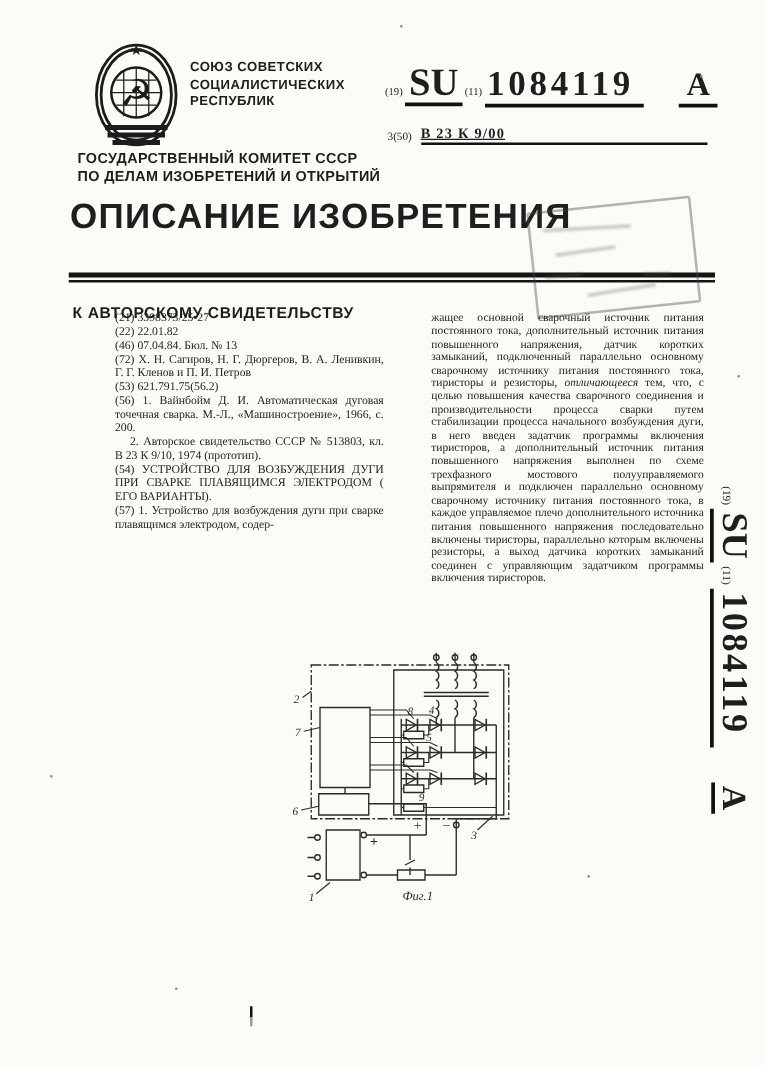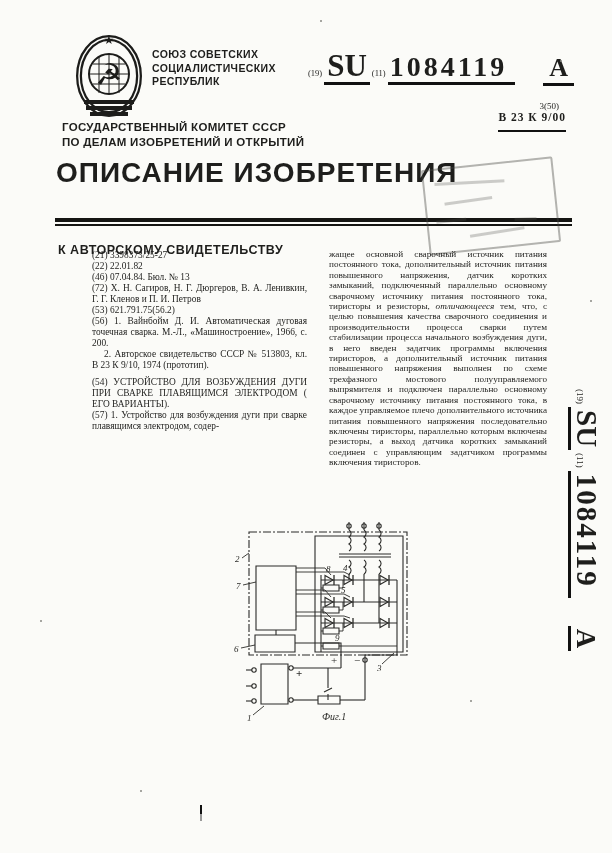--- a/index.html
+++ b/index.html
@@ -11,39 +11,39 @@
   
   .country{left:152px;top:48px;font-size:10.5px;font-weight:bold;line-height:13.5px;letter-spacing:.4px;}
   .committee{left:62px;top:120px;font-size:11.5px;font-weight:bold;line-height:14.5px;letter-spacing:.3px;}
   .pubrow{left:306px;top:50px;width:268px;display:flex;align-items:baseline;}
   .pubrow .tiny{font-size:8.5px;margin:0 2px;white-space:nowrap;}
   .pubrow .su{font-size:31px;font-weight:bold;line-height:1;border-bottom:3px solid #111;padding:0 3px 1px;}
   .pubrow .numwrap{display:flex;flex:1;align-items:baseline;}
   .pubrow .num{font-size:28px;font-weight:bold;line-height:1;letter-spacing:3px;border-bottom:3px solid #111;padding:0 8px 1px 2px;}
   .pubrow .sp{flex:1;}
   .pubrow .kind{font-size:26px;font-weight:bold;line-height:1;border-bottom:3px solid #111;padding:0 6px 2px;}
-  .classrow{left:310px;top:101px;width:256px;display:flex;align-items:flex-end;flex-direction:column;}
+  .classrow{left:310px;top:101px;width:256px;display:flex;align-items:center;}
   .classrow .pfx{font-size:9px;margin-right:7px;}
-  .classrow .val{font-size:11.5px;font-weight:bold;border-bottom:2px solid #111;flex:1;padding-bottom:7px;letter-spacing:1px;}
+  .classrow .val{font-size:11.5px;font-weight:bold;border-bottom:2px solid #111;flex:1;padding-bottom:1px;letter-spacing:1px;text-decoration:underline;}
   .title{left:56px;top:157px;font-size:28px;font-weight:bold;letter-spacing:1px;white-space:nowrap;}
   .subtitle{left:58px;top:199px;font-size:12.5px;font-weight:bold;letter-spacing:.5px;margin-top:44px;}
   .rule{left:55px;top:218px;width:517px;height:2px;border-top:4px solid #151513;border-bottom:2px solid #151513;}
 
   
   .stamp{left:425px;top:163px;width:128px;height:82px;border:2px solid rgba(70,70,66,.5);
          transform:rotate(-6deg);border-radius:2px;opacity:.8;}
   .stamp i{position:absolute;background:rgba(80,80,75,.35);filter:blur(.7px);}
 
   
   .col{text-align:justify;}
   .leftcol{left:60px;top:250px;width:247px;font-size:9.4px;line-height:11px;}
-  .rightcol{left:297px;top:249px;width:250px;font-size:9.2px;line-height:10.4px;}
+  .rightcol{left:313px;top:249px;width:250px;font-size:9.2px;line-height:10.4px;}
   .col p{margin:0;padding-left:32px;}
   .col p.ind{text-indent:12px;}
-  .col p.gap{margin-top:6px;}
+  .col p.gap{margin-top:0;}
 
   
   .vstrip{left:601px;top:386px;width:334px;height:34px;transform-origin:0 0;transform:rotate(90deg);
           display:flex;align-items:baseline;white-space:nowrap;}
   .vstrip .tiny{font-size:9px;margin:0 3px;}
   .vstrip .big{font-size:29px;font-weight:bold;line-height:1;border-bottom:3px solid #111;padding:0 3px 1px;}
   .vstrip .num{letter-spacing:2px;padding-right:10px;}
   .vstrip .kind{margin-left:28px;font-size:27px;}
 
   

